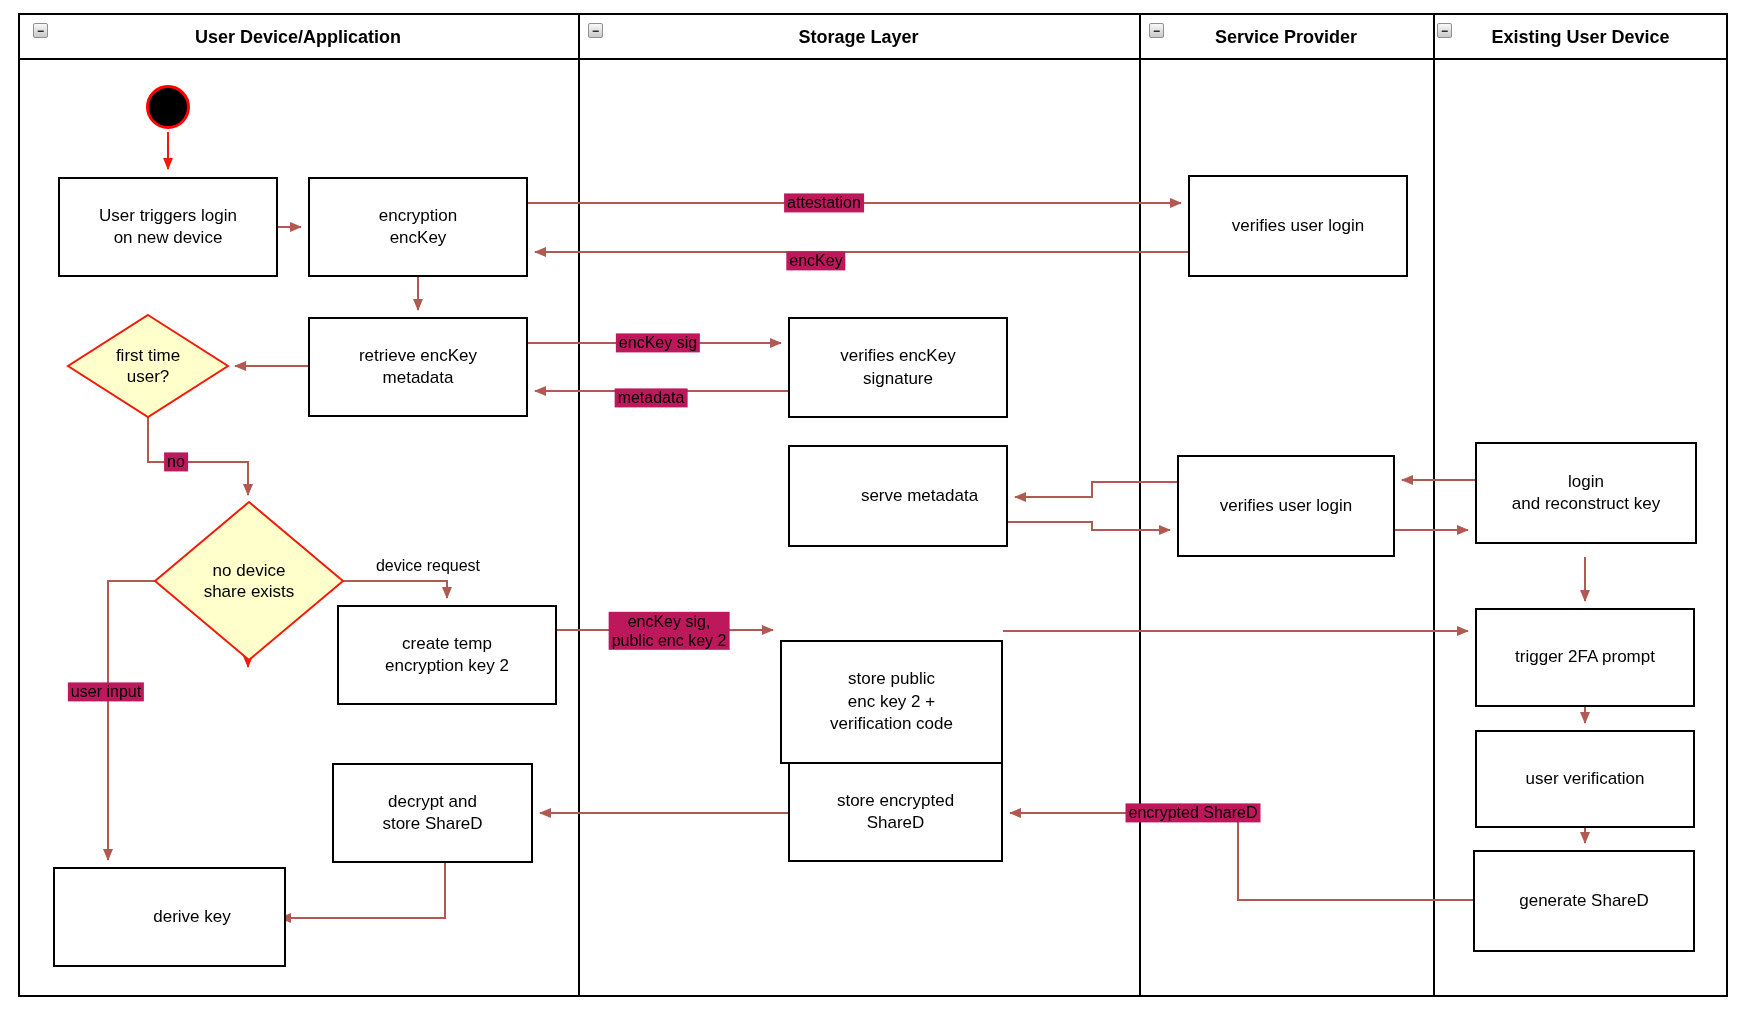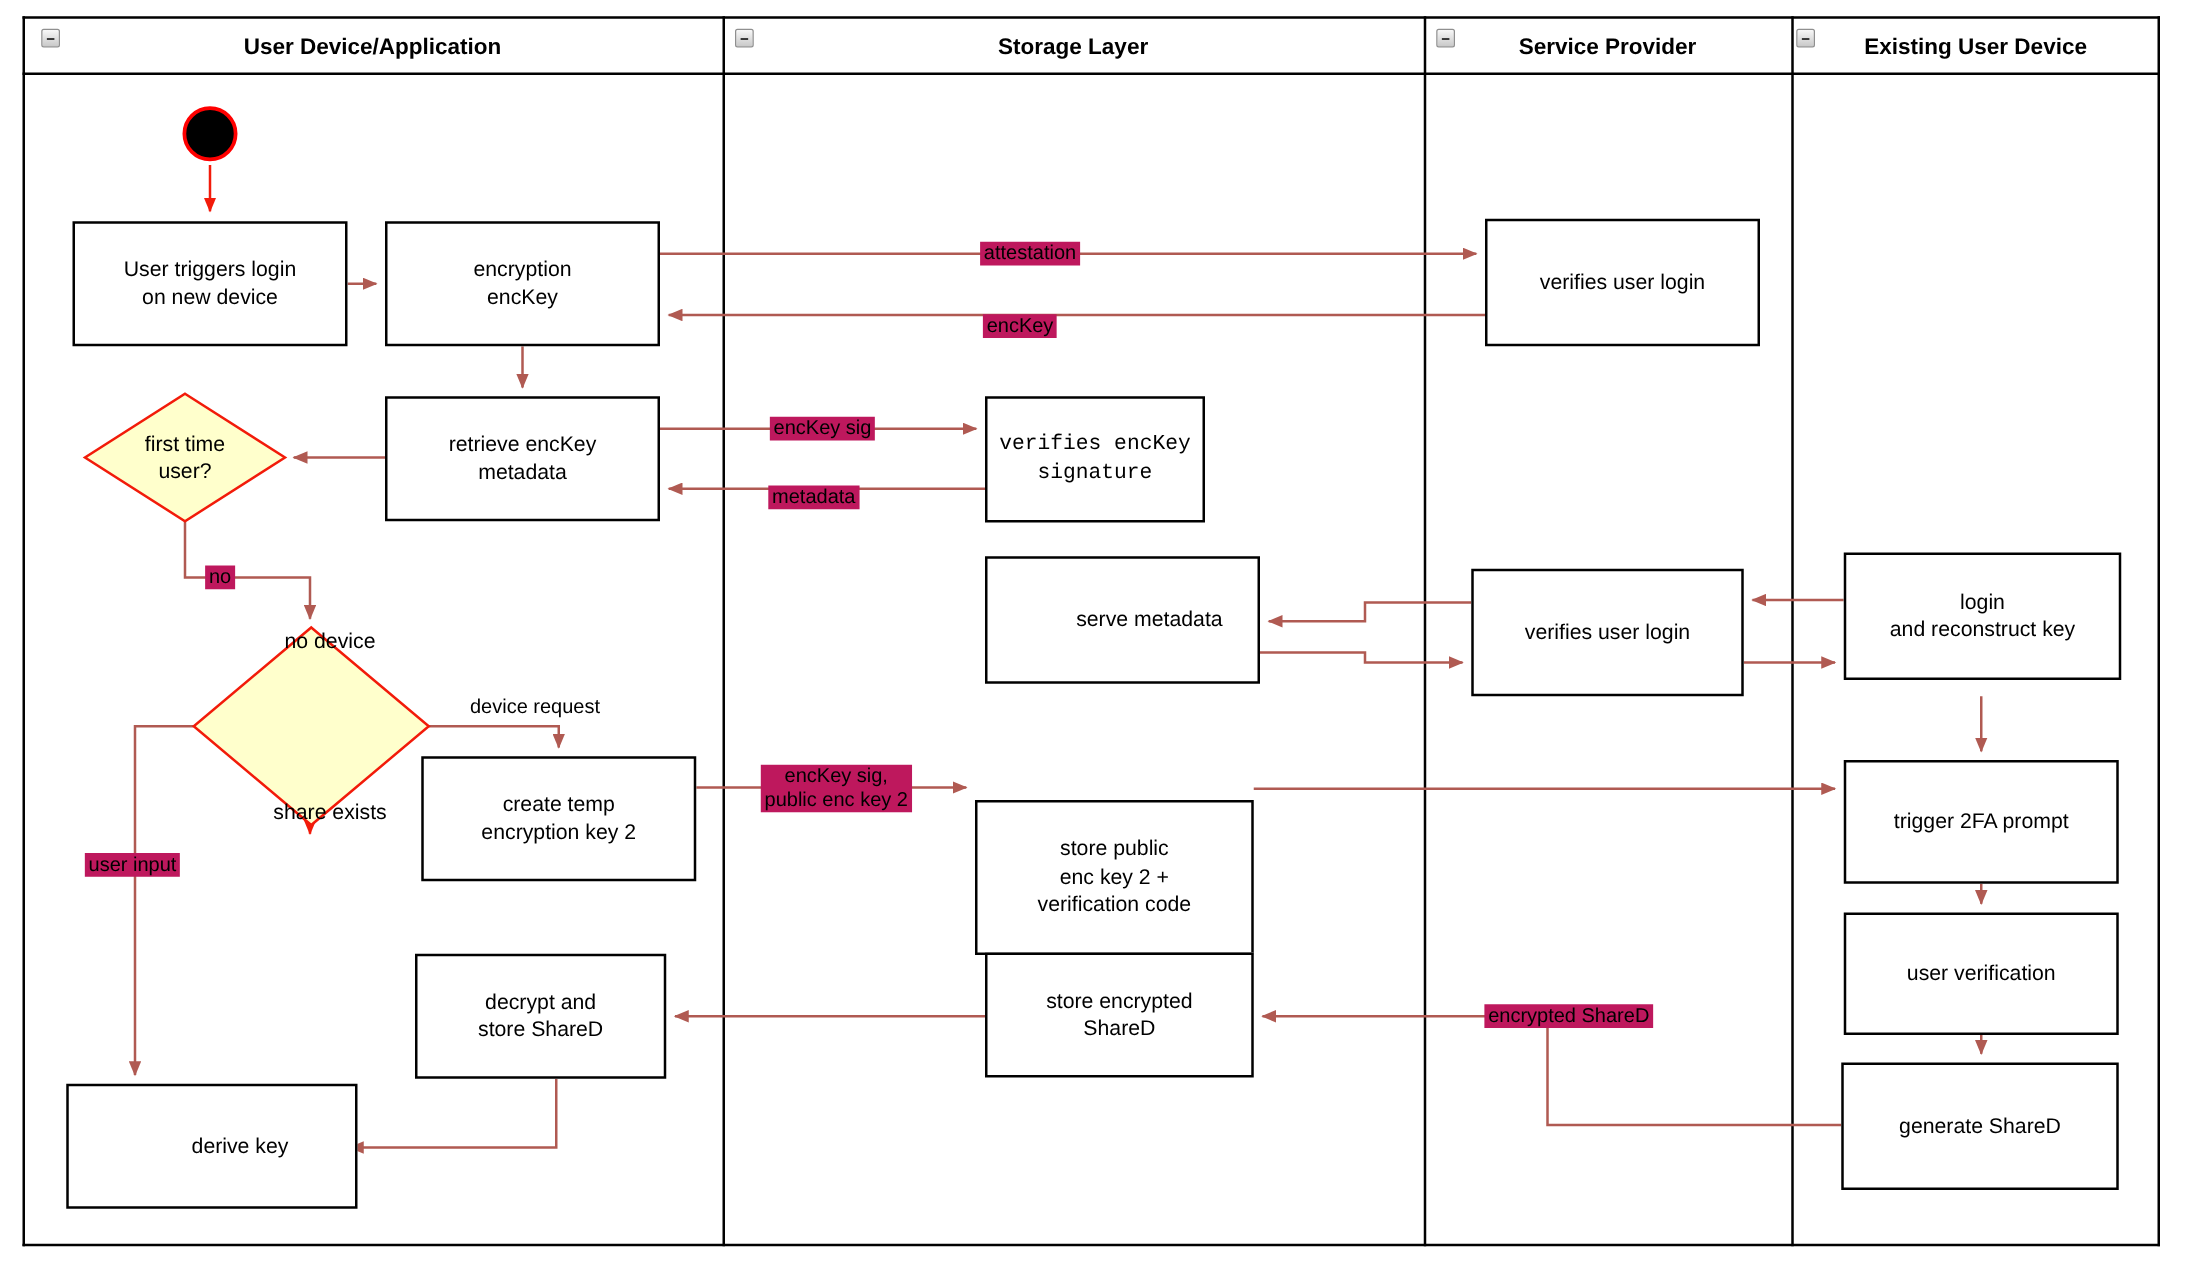--- a/index.html
+++ b/index.html
@@ -91,36 +91,36 @@
         <div>encKey</div>
       </div>
       <div class="node" style="left: 308px; top: 317px; width: 220px; height: 100px;">
         <div>retrieve encKey</div>
         <div>metadata</div>
       </div>
       <div class="diamond-text" style="left: 68px; top: 315px; width: 160px; height: 102px;">
         <div>first time</div>
         <div>user?</div>
       </div>
-      <div class="diamond-text" style="left: 170px; top: 502px; width: 188px; height: 158px; justify-content: space-between;">
+      <div class="diamond-text" style="left: 155px; top: 502px; width: 188px; height: 158px;">
         <div>no device</div>
         <div>share exists</div>
       </div>
       <div class="node" style="left: 337px; top: 605px; width: 220px; height: 100px;">
         <div>create temp</div>
         <div>encryption key 2</div>
       </div>
       <div class="node" style="left: 332px; top: 763px; width: 201px; height: 100px;">
         <div>decrypt and</div>
         <div>store ShareD</div>
       </div>
       <div class="node" style="left: 53px; top: 867px; width: 233px; height: 100px; padding-left: 45px;">
         <div>derive key</div>
       </div>
-      <div class="node" style="left: 788px; top: 317px; width: 176px; height: 101px; font-family: Liberation Mono, monospace;">
+      <div class="node" style="left: 788px; top: 317px; width: 220px; height: 101px;">
         <div>verifies encKey</div>
         <div>signature</div>
       </div>
       <div class="node" style="left: 788px; top: 445px; width: 220px; height: 102px; padding-left: 43px;">
         <div>serve metadata</div>
       </div>
       <div class="node" style="left: 780px; top: 640px; width: 223px; height: 124px;">
         <div>store public</div>
         <div>enc key 2 +</div>
         <div>verification code</div>
@@ -168,17 +168,17 @@
       <div class="edge-label nobg" style="left: 428px; top: 566px;">
         <div>device request</div>
       </div>
       <div class="edge-label" style="left: 106px; top: 692px;">
         <div>user input</div>
       </div>
       <div class="edge-label" style="left: 669px; top: 631px;">
         <div>encKey sig,</div>
         <div>public enc key 2</div>
       </div>
-      <div class="edge-label" style="left: 1255px; top: 813px;">
+      <div class="edge-label" style="left: 1193px; top: 813px;">
         <div>encrypted ShareD</div>
       </div>
     </div>
 </div>
 
 </body></html>

